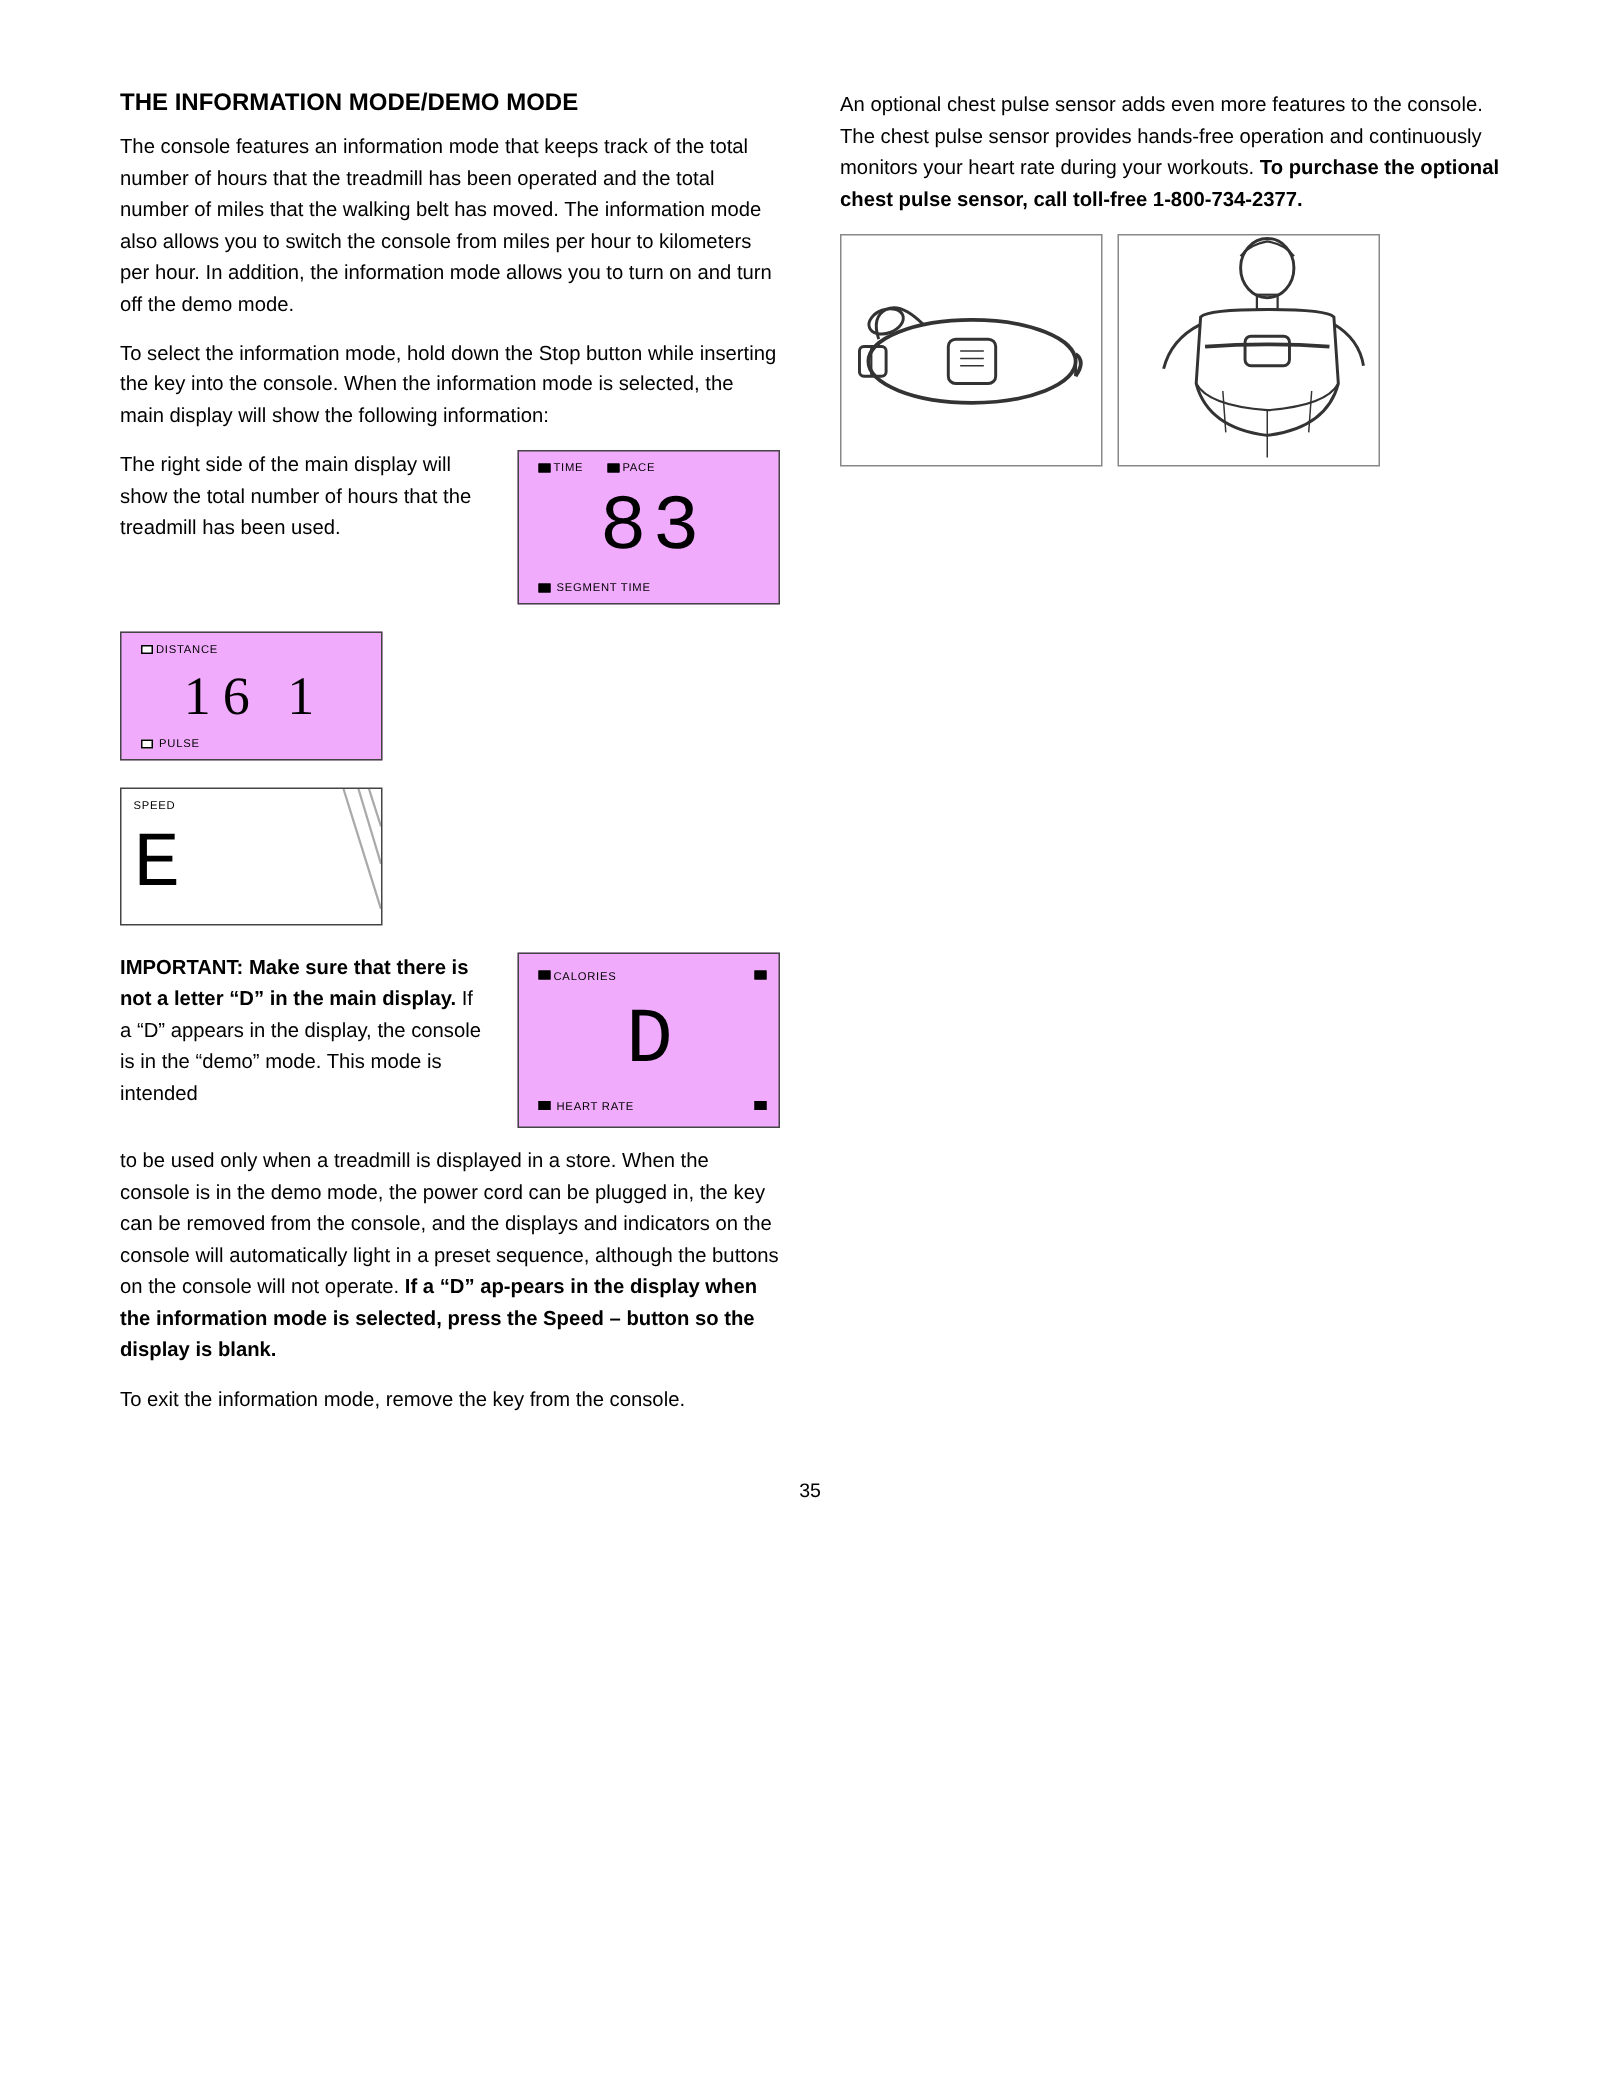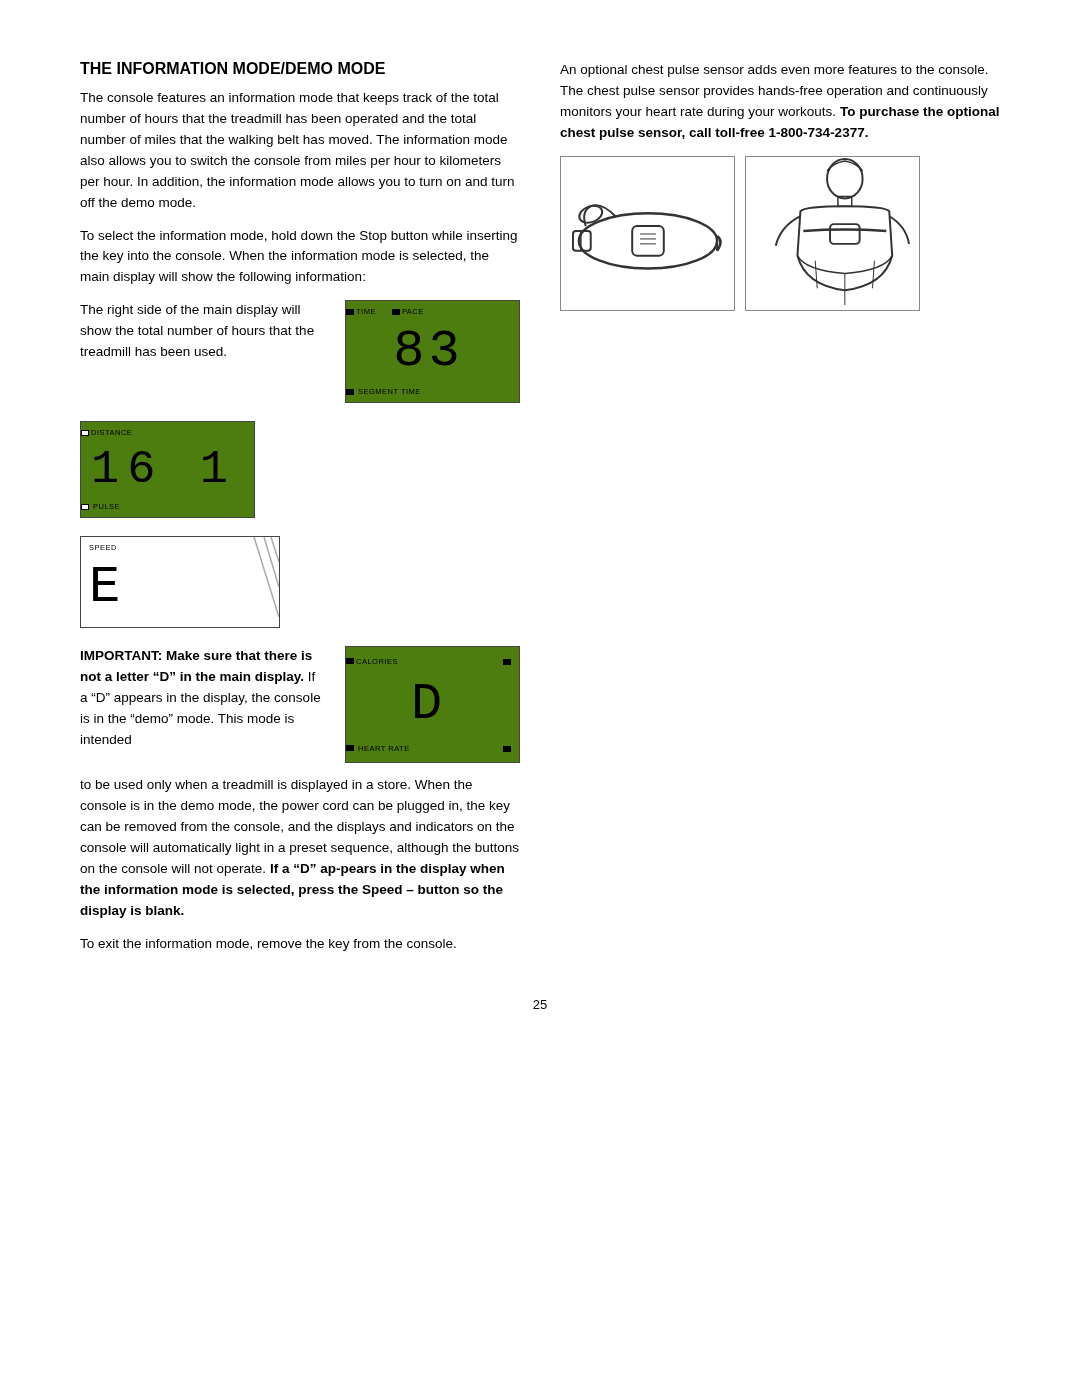--- a/index.html
+++ b/index.html
@@ -51,22 +51,22 @@
       font-size: 13.5px;
       line-height: 1.55;
     }
     .display-box-wrapper {
       width: 175px;
       flex-shrink: 0;
     }
     
     .lcd-box {
       border: 1.5px solid #444;
-      padding: 6px 8px 6px 0;
-      background: #4d7c0f;
+      padding: 6px 8px 6px 13px;
+      background: #f0abfc;
       width: 175px;
     }
     .lcd-top-row {
       display: flex;
       align-items: center;
       gap: 6px;
       margin-bottom: 2px;
     }
     .lcd-indicator {
       display: flex;
@@ -133,21 +133,21 @@
       text-align: center;
       font-family: Arial, sans-serif;
       font-size: 13px;
       margin-top: 30px;
     }
     
     .lcd-speed-box {
       border: 1.5px solid #444;
       padding: 6px 0 6px 8px;
       background: #fff;
-      width: 200px;
+      width: 175px;
       position: relative;
       overflow: hidden;
     }
     .speed-content {
       display: flex;
       align-items: center;
     }
     .speed-letter {
       font-size: 52px;
       font-family: 'Courier New', monospace;
@@ -197,21 +197,21 @@
 
       <div class="display-inline">
         <div class="display-box-wrapper">
           <div class="lcd-box">
             <div class="lcd-top-row">
               <div class="lcd-indicator">
                 <span class="lcd-indicator-rect-empty"></span>
                 <span class="lcd-label">DISTANCE</span>
               </div>
             </div>
-            <span class="lcd-number" style="letter-spacing:8px; font-size:47px;">16 1</span>
+            <span class="lcd-number" style="letter-spacing:8px; font-size:36px;font-family:Liberation Serif, serif;">16 1</span>
             <div class="lcd-bottom-row">
               <span class="lcd-indicator-rect-empty"></span>
               <span class="lcd-label">PULSE</span>
             </div>
           </div>
         </div>
       </div>
 
       <div class="display-inline">
         <div class="display-box-wrapper">
@@ -323,15 +323,15 @@
             <path d="M 145 60 Q 162 70 165 88" fill="none" stroke="#333" stroke-width="2"></path>
 
             <path d="M 82 14 Q 88 6 100 4 Q 112 6 118 14" fill="none" stroke="#333" stroke-width="1.5"></path>
           </svg>
         </div>
       </div>
     </div>
   </div>
 
   <div class="page-number">
-    <span>25</span>
+    <span>35</span>
   </div>
 </div>
 
 </body></html>

